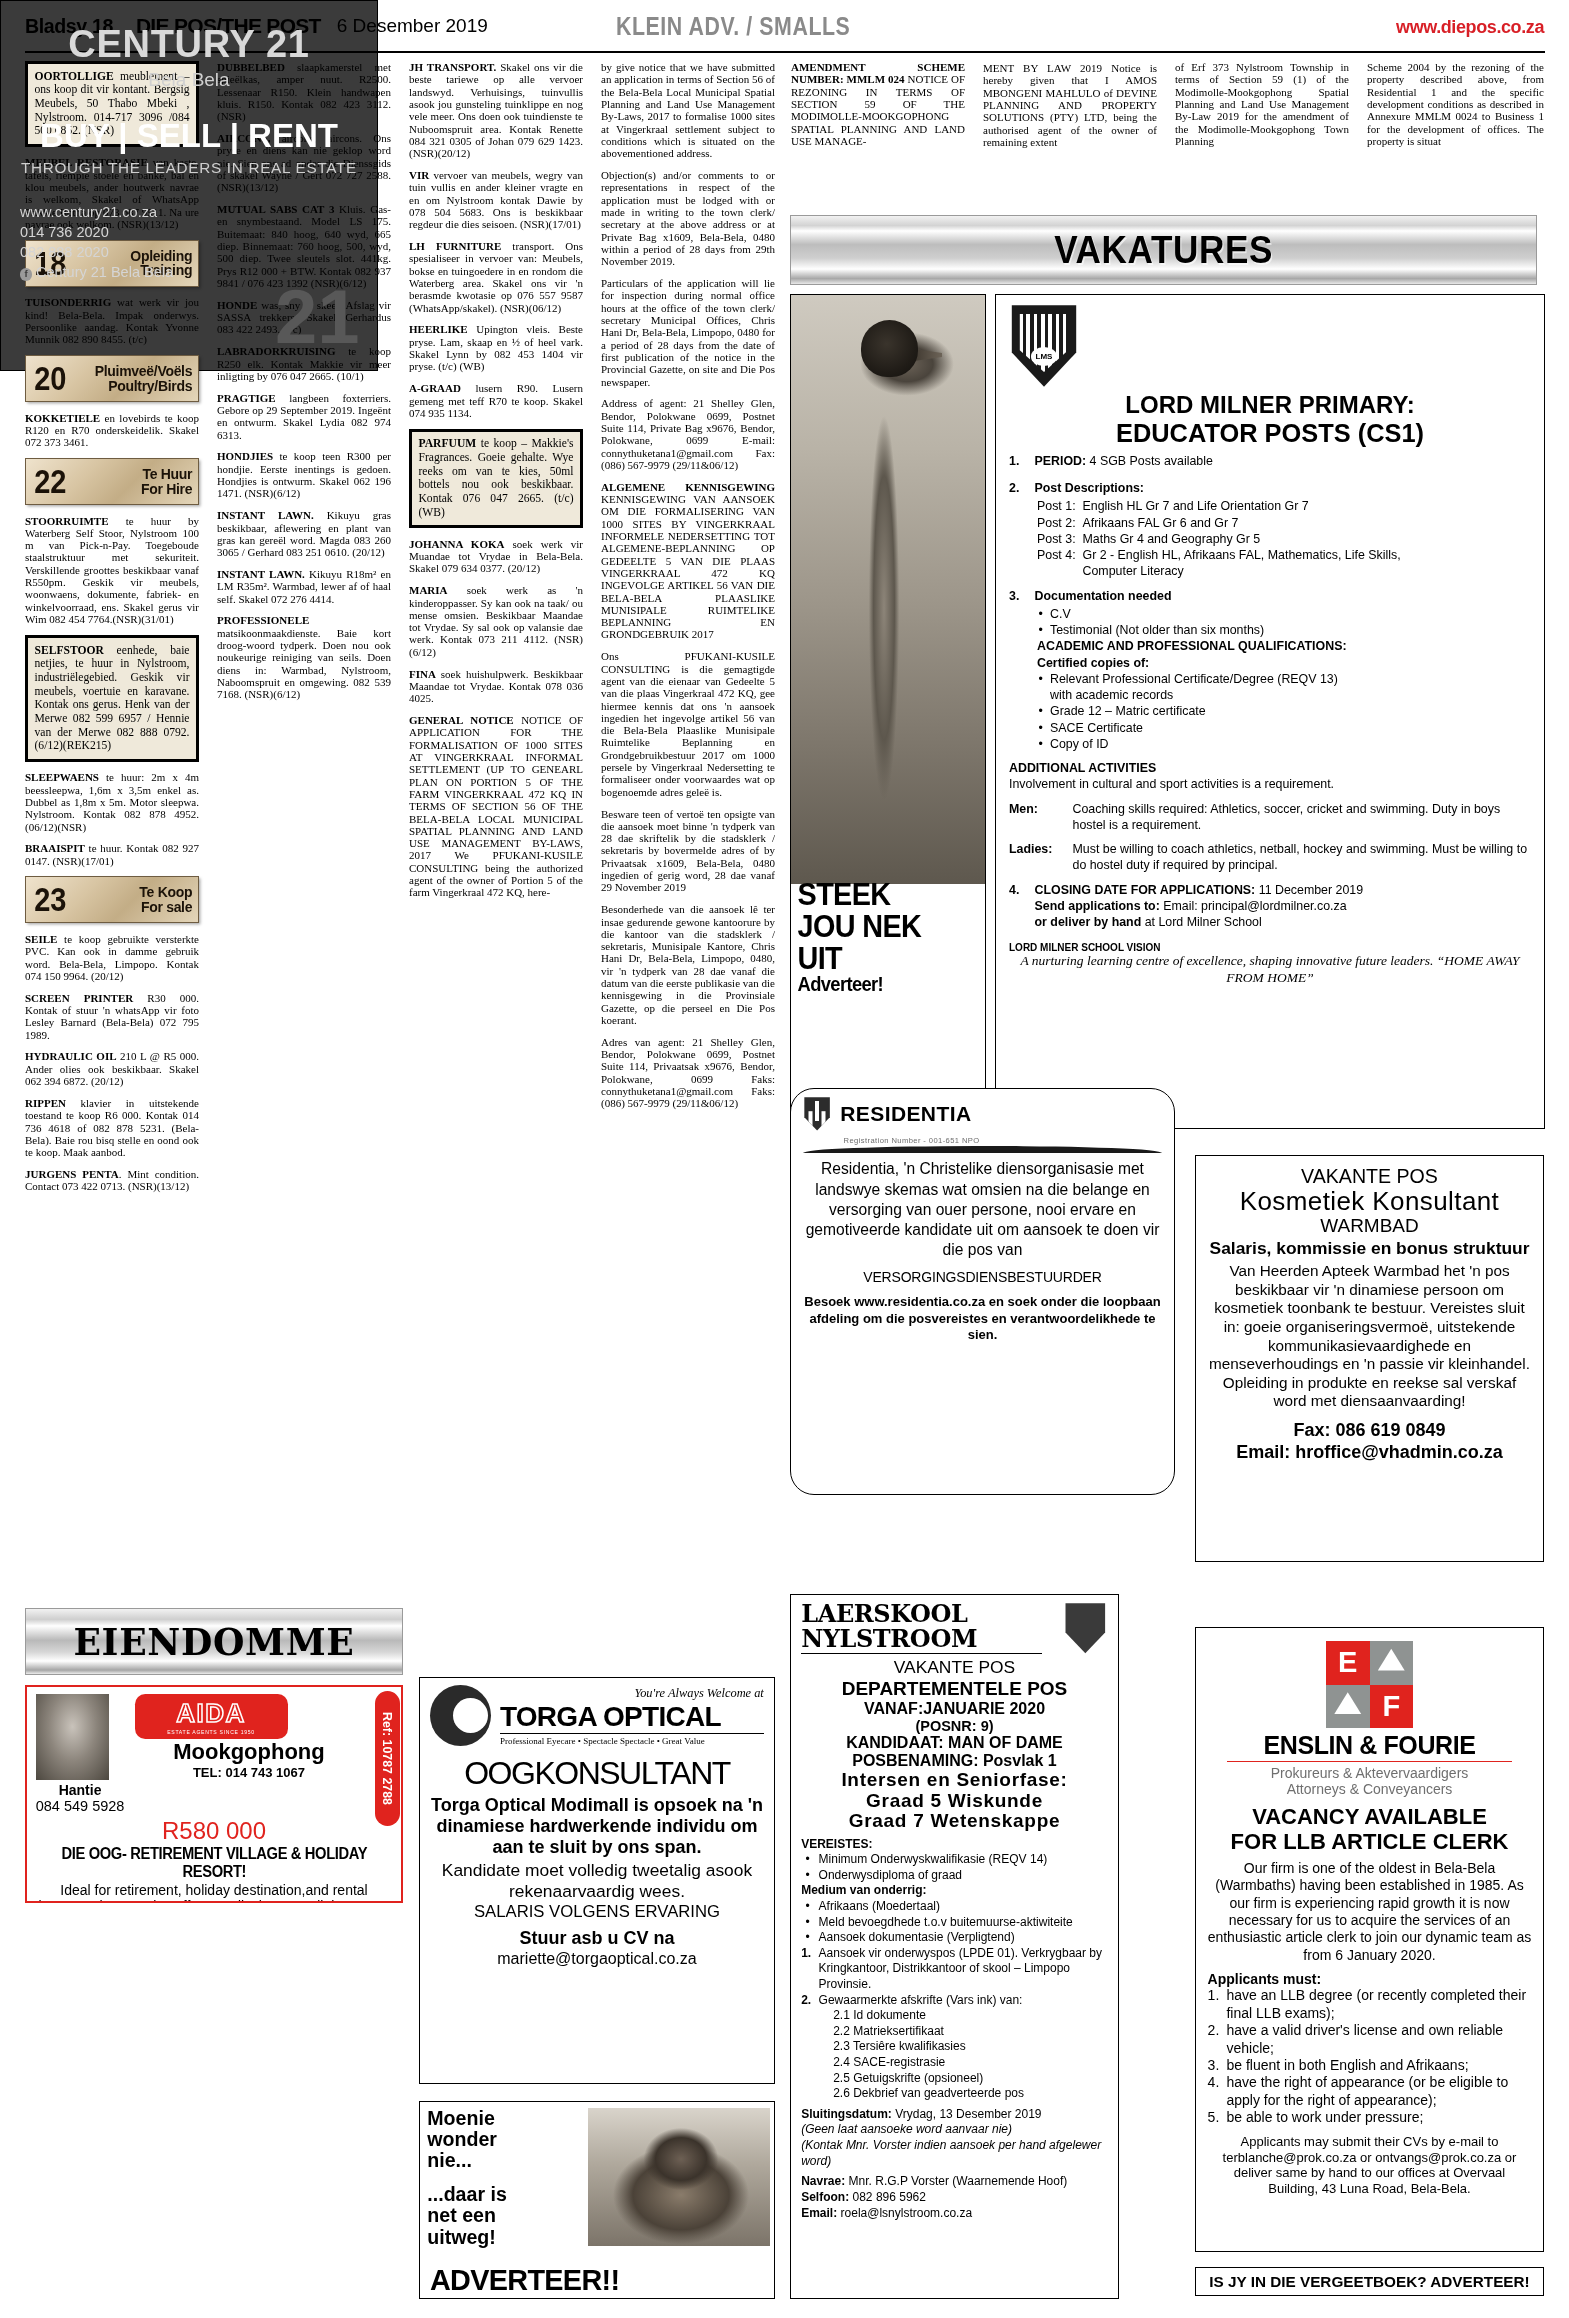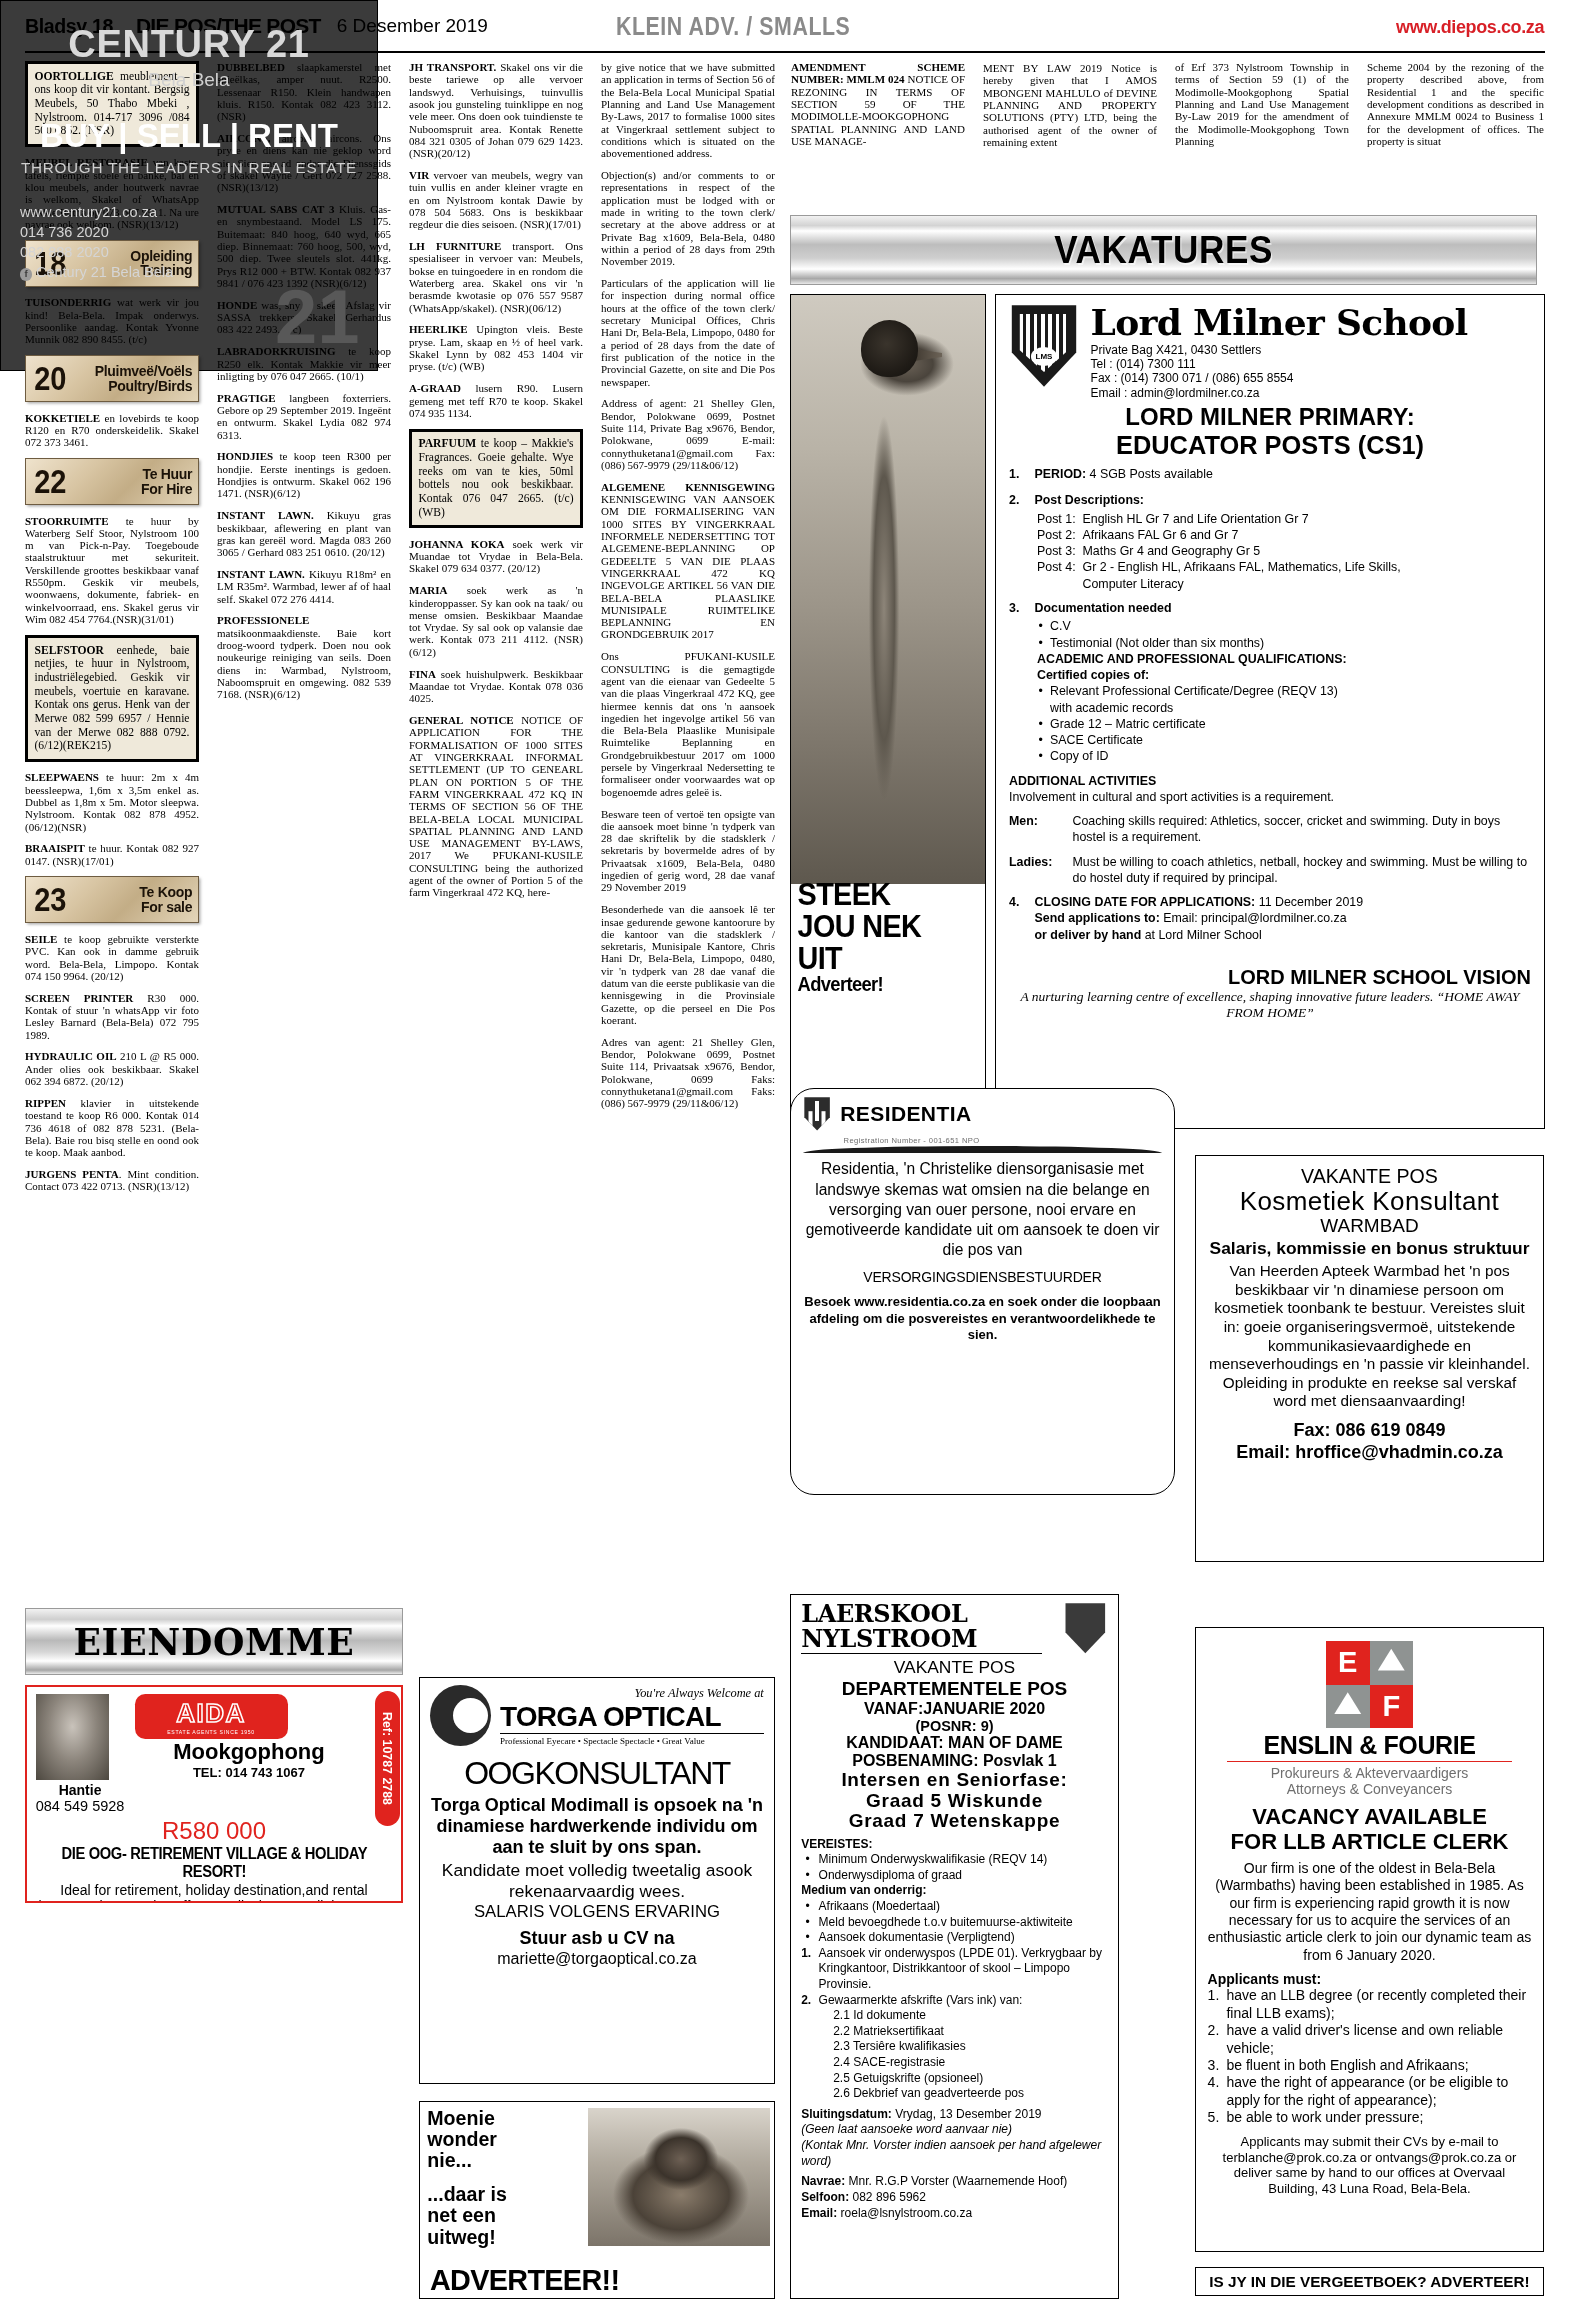--- a/index.html
+++ b/index.html
@@ -161,21 +161,21 @@
   .lm-row { display:flex; gap:6.5px; margin-bottom:2.2px; }
   .lm-num { font-weight:bold; flex:0 0 19px; }
   .lm-sub { margin-left:28px; }
   .lm-post { display:flex; gap:6.5px; }
   .lm-post .p { flex:0 0 39px; }
   .lm-bul2 { margin-left:28px; position:relative; padding-left:13px; }
   .lm-bul2:before { content:"•"; position:absolute; left:1.5px; }
   .lm-gap { height:8px; }
   .lm-mr { display:flex; gap:6.5px; margin-left:0; }
   .lm-mr .k { flex:0 0 57px; font-weight:bold; }
-  .lm-vision { font-family:"Liberation Sans",sans-serif; font-weight:bold; font-size:20px; text-align:right; margin-top:23px; }
+  .lm-vision { font-family:"Liberation Sans",sans-serif; font-weight:bold; font-size:10px; text-align:left; margin-top:12px; }
   .lm-visiontxt { font-family:"Liberation Serif",serif; font-style:italic; font-size:13.5px; text-align:center; line-height:1.22; }
 
   
   .res-ad { left:790px; top:1088px; width:385px; height:407px; padding:7.3px 11.6px;border-radius:24px; }
   .res-head { display:flex; align-items:center; gap:8.7px; }
   .res-crest {
     width:29px; height:35px; background:#2c2c2c;
     clip-path: polygon(6% 3%, 94% 3%, 94% 60%, 50% 98%, 6% 60%);
     position:relative;
   }
@@ -463,27 +463,20 @@
     </div>
   </div>
 
   <div class="box lm-ad">
     <div class="lm-head">
       <div class="lm-crest">
         <div class="shield"></div>
           <div class="inner"></div>
         <div class="badge">LMS</div>
       </div>
-      <div style="flex:1">
-        <div class="lm-name">Lord Milner School</div>
-        <div class="lm-contact">Private Bag X421, 0430 Settlers
-Tel     :  (014) 7300 111
-Fax     :  (014) 7300 071  /  (086) 655 8554
-Email  :  admin@lordmilner.co.za</div>
-      </div>
     </div>
     <div class="lm-t1">LORD MILNER PRIMARY:</div>
     <div class="lm-t2">EDUCATOR POSTS (CS1)</div>
     <div class="lm-body">
       <div class="lm-row">
         <span class="lm-num">1.</span>
         <span><b>PERIOD:</b>
         <span>4 SGB Posts available</span></span>
       </div>
       <div class="lm-gap"></div>

